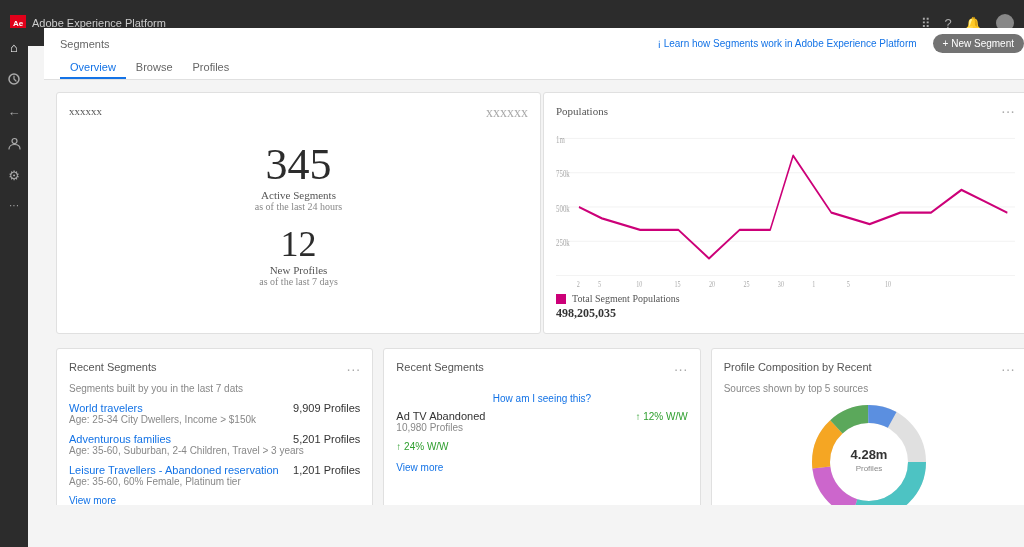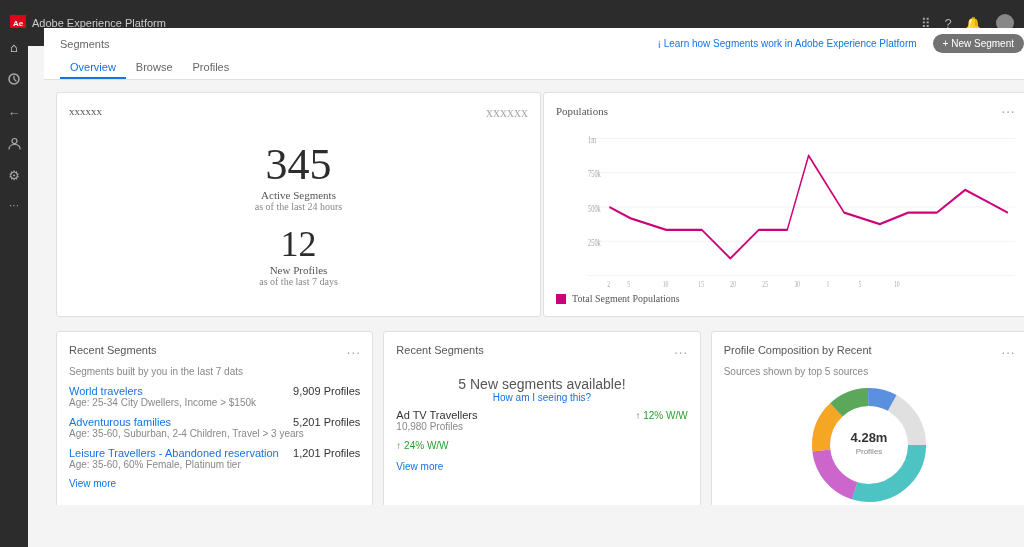--- a/index.html
+++ b/index.html
@@ -48,21 +48,21 @@
     .stats-card { grid-row: span 1; }
     .stats-content { text-align: center; padding: 16px 0 8px; }
     .stats-number { font-size: 44px; font-weight: 300; color: #2c2c2c; line-height: 1; }
     .stats-label { font-size: 11px; color: #555; margin-top: 2px; }
     .stats-sublabel { font-size: 10px; color: #888; }
     .stats-number-sm { font-size: 36px; font-weight: 300; color: #2c2c2c; line-height: 1; }
 
     
     .chart-card { grid-column: 2; grid-row: 1; }
     .populations-title { font-size: 11px; color: #555; margin-bottom: 4px; font-weight: 500; }
-    .chart-area { height: 160px; position: relative; margin-left: 32px; }
+    .chart-area { height: 160px; position: relative; }
     svg.chart { width: 100%; height: 100%; }
     .chart-legend { display: flex; align-items: center; gap: 6px; margin-top: 6px; }
     .legend-dot { width: 10px; height: 10px; background: #cc0078; }
     .legend-label { font-size: 10px; color: #555; }
 
     
     .bottom-row { display: grid; grid-template-columns: 1fr 1fr 1fr; gap: 10px; padding: 0 12px 12px; }
     .bottom-card { background: #fff; border: 1px solid #e0e0e0; border-radius: 3px; padding: 12px; position: relative; }
 
     
@@ -202,20 +202,21 @@
           <text x="430" y="140" font-size="8" fill="#aaa">10</text>
 
           <text x="20" y="152" font-size="8" fill="#aaa">June</text>
           <text x="318" y="152" font-size="8" fill="#aaa">June</text>
         </svg>
       </div>
       <div class="chart-legend">
         <div class="legend-dot"></div>
         <span class="legend-label">Total Segment Populations</span>
       </div>
+      <div style="font-size:12px; font-weight:600; color:#333; margin-top:2px;">498,205,035</div>
     </div>
   </div>
 
   <div class="bottom-row">
 
     <div class="bottom-card">
       <div class="card-header">
         <span class="card-title">Recent Segments</span>
         <span class="card-menu">···</span>
       </div>
@@ -247,28 +248,27 @@
 
       <div class="view-more">View more</div>
     </div>
 
     <div class="bottom-card">
       <div class="card-header">
         <span class="card-title">Recent Segments</span>
         <span class="card-menu">···</span>
       </div>
       <div class="new-segments-banner">
-        <div class="new-segments-title">5 New segments available!</div>
         <div class="new-segments-link">How am I seeing this?</div>
       </div>
 
       <div class="segment-item2">
         <div class="segment-item2-right">
           <div>
-            <div class="segment-item2-name">Ad TV Travellers</div>
+            <div class="segment-item2-name">Ad TV Abandoned</div>
             <div class="segment-item2-profiles">10,980 Profiles</div>
           </div>
           <span class="segment-trend">↑ 12% W/W</span>
         </div>
       </div>
 
       <div class="segment-item2">
         <div class="segment-item2-right">
           <span class="segment-trend">↑ 24% W/W</span>
         </div>

